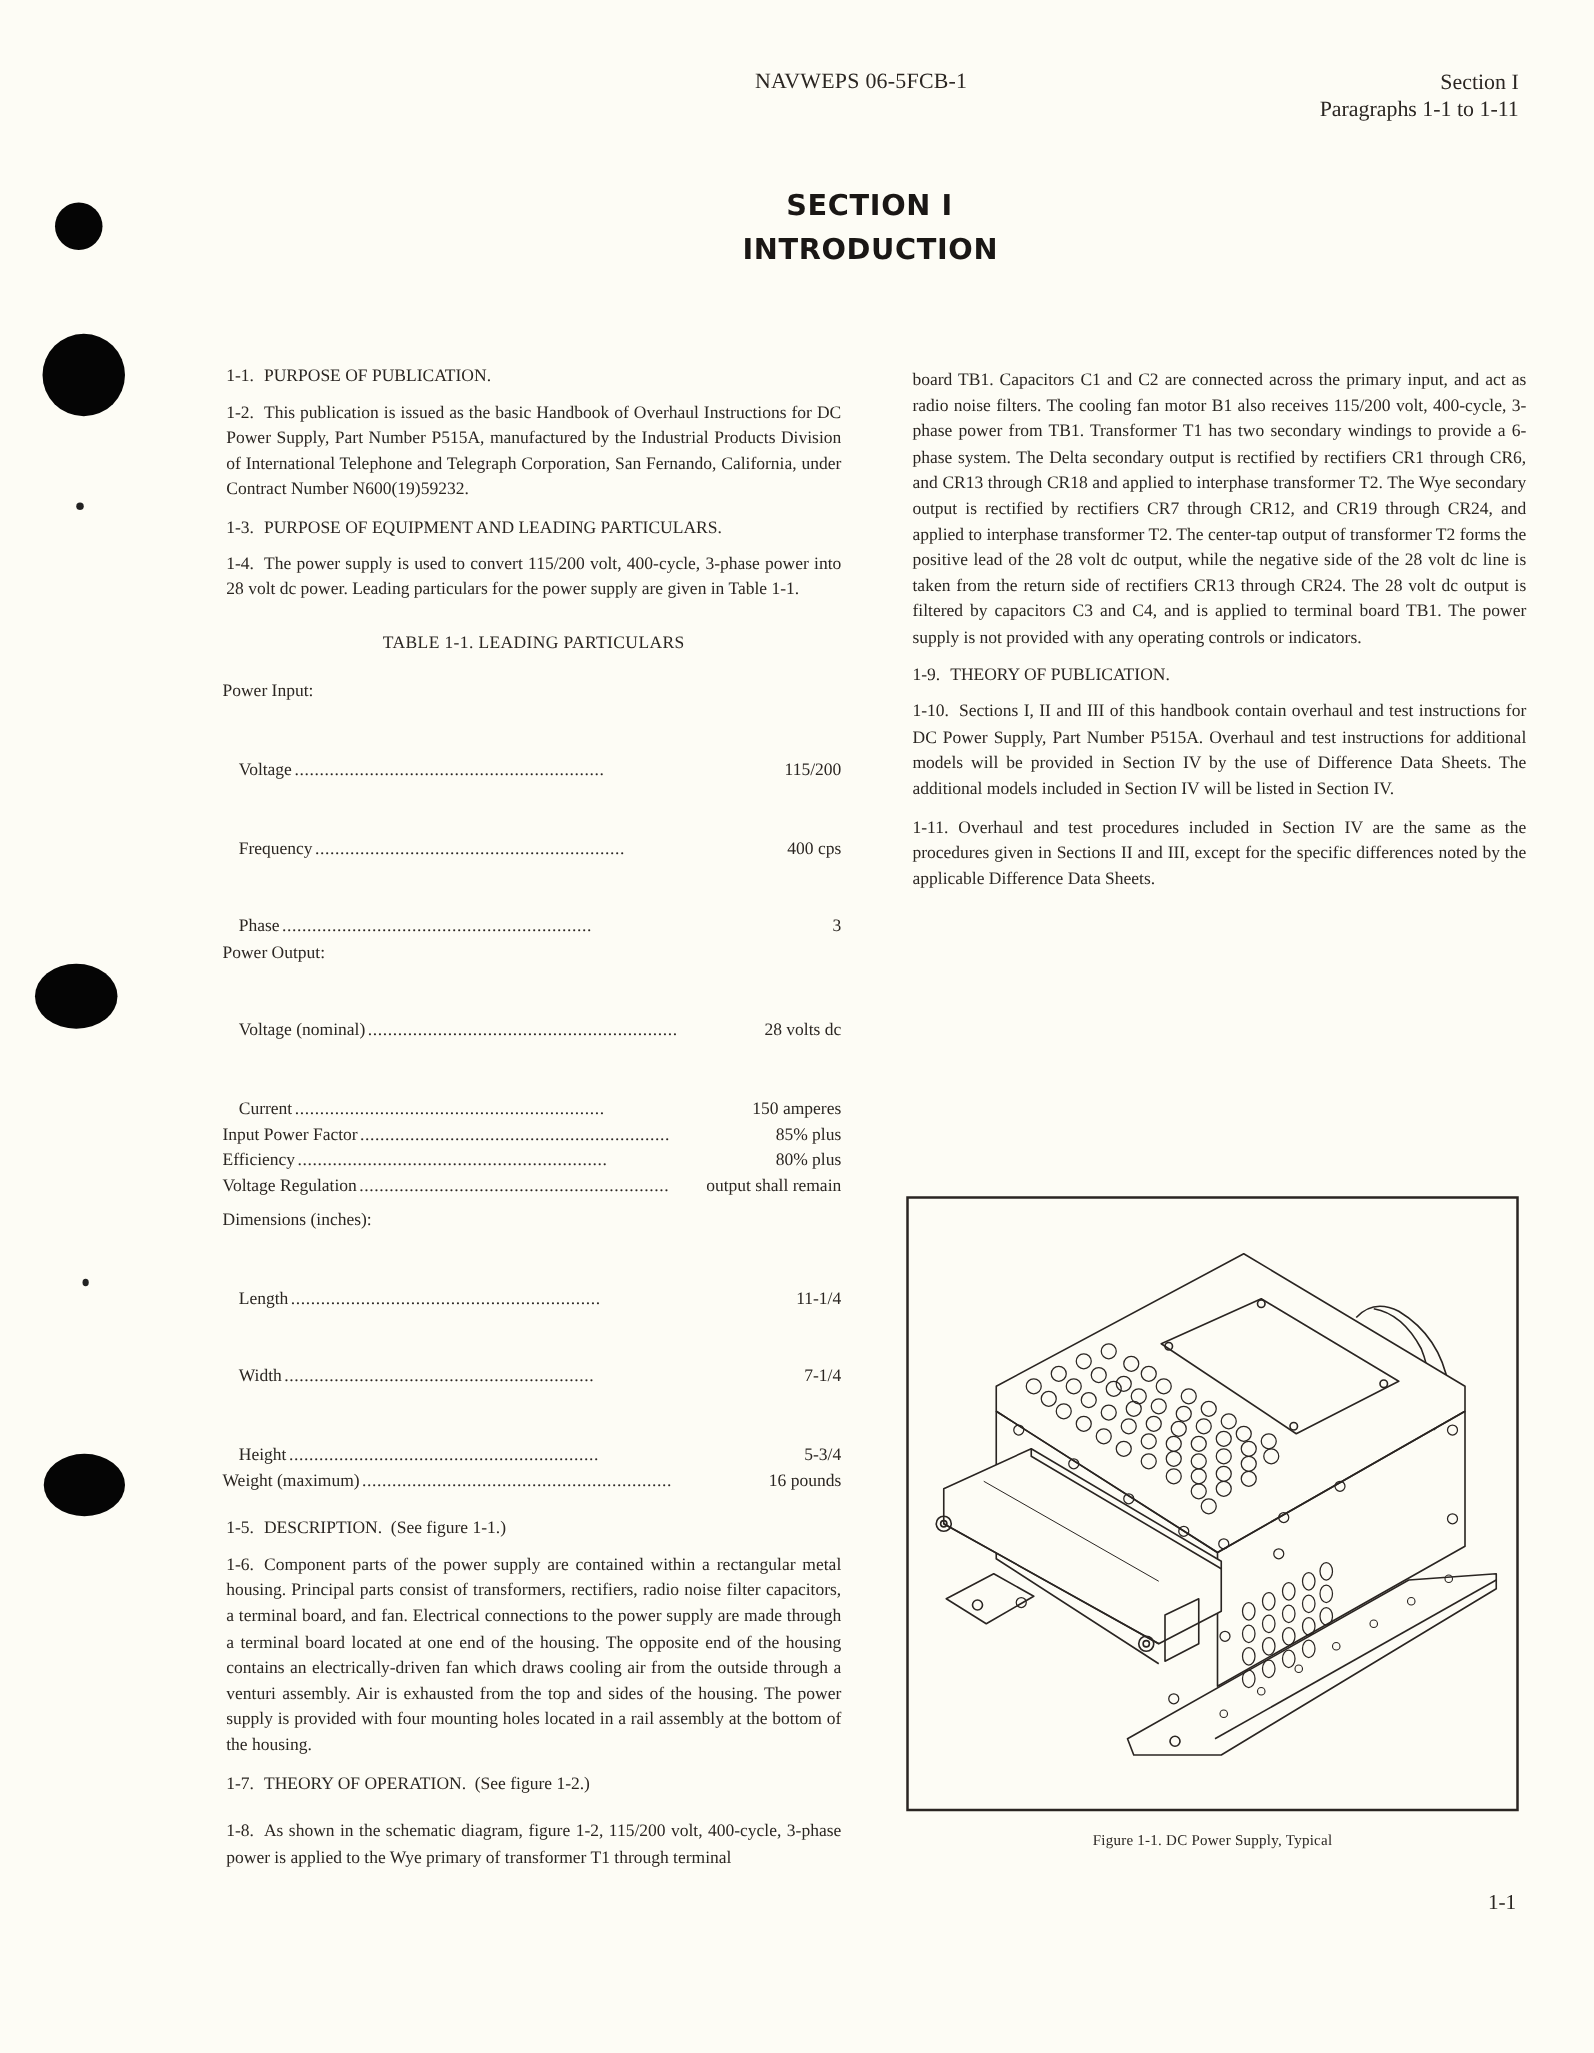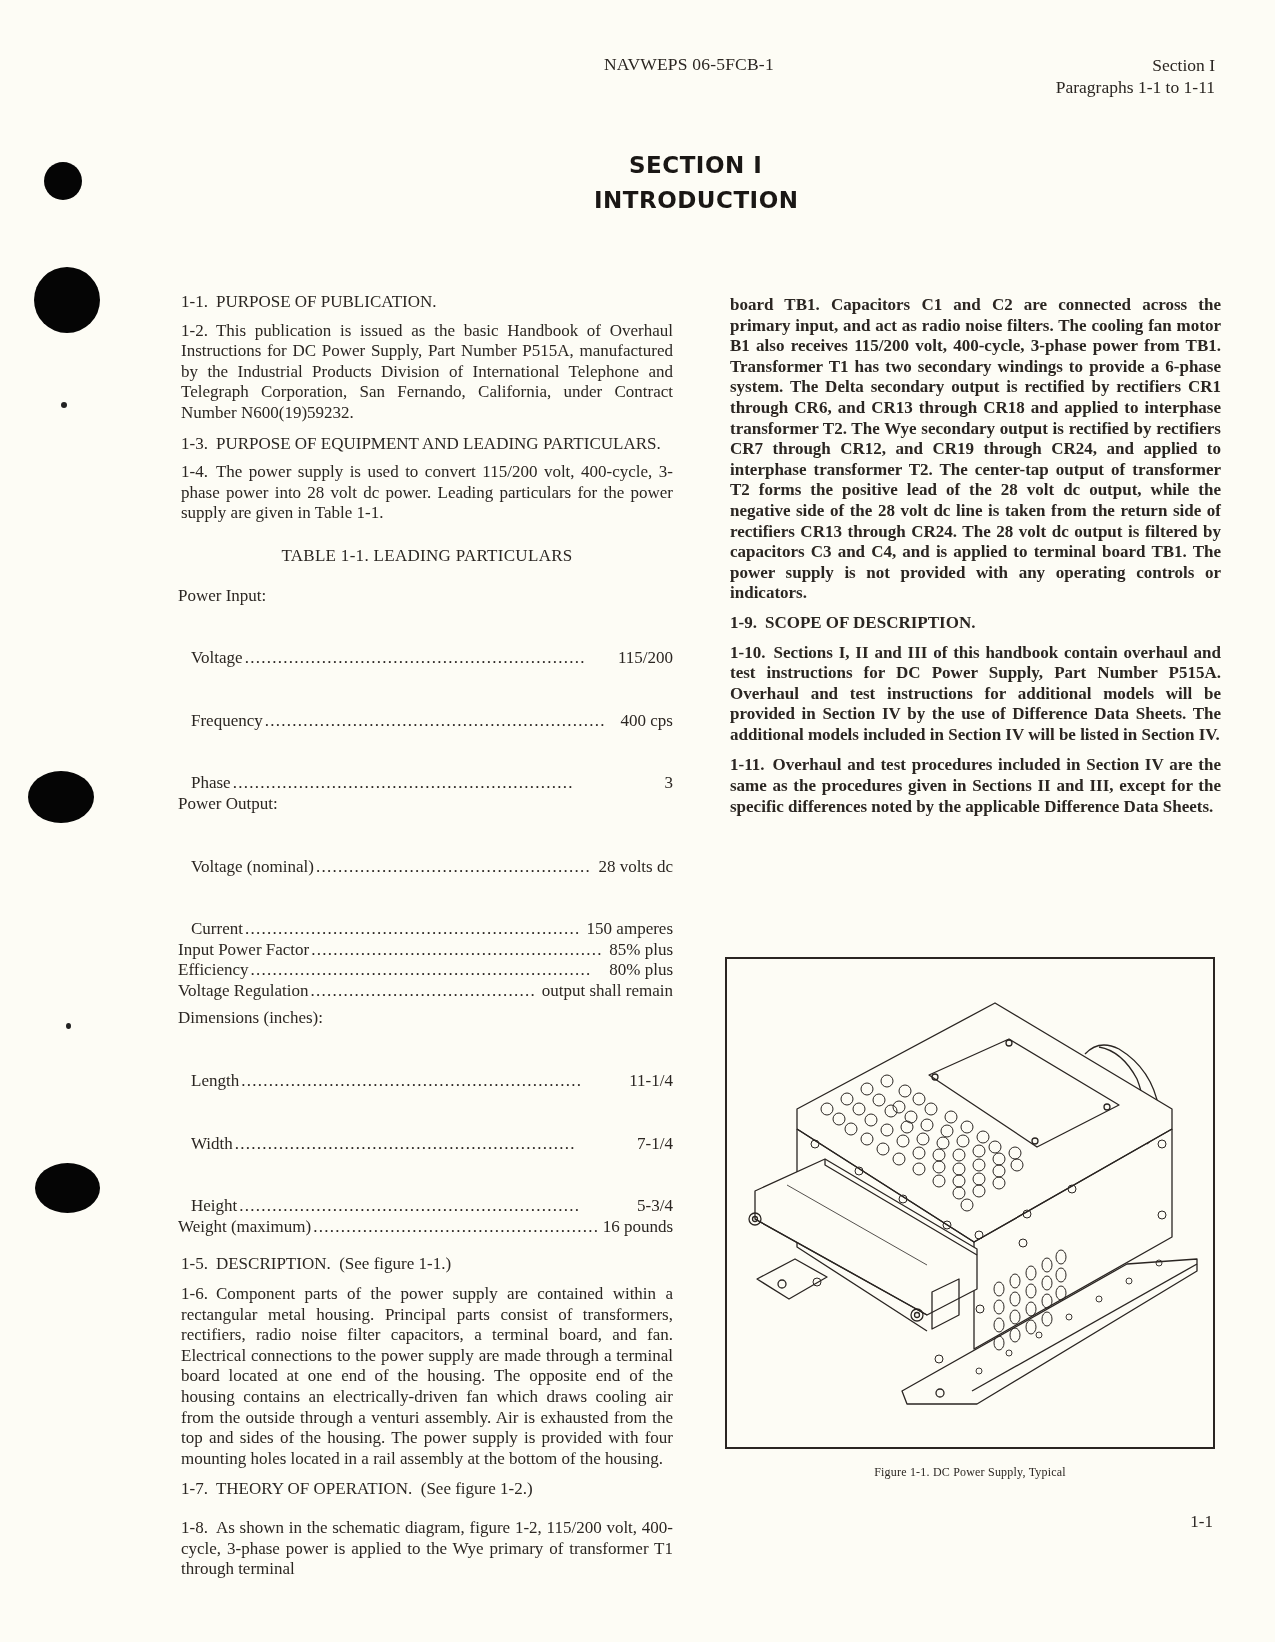--- a/index.html
+++ b/index.html
@@ -12,23 +12,23 @@
   .hole { position: absolute; background: #050505; border-radius: 50%; }
   .dot { position: absolute; background: #222; border-radius: 50%; }
 
   .hdr-left { position: absolute; left: 604px; top: 54px; font-size: 17.5px; letter-spacing: 0.2px; }
   .hdr-right { position: absolute; right: 60px; top: 54px; font-size: 17.5px; text-align: right; line-height: 22px; }
 
   .sec-title { position: absolute; left: 0; width: 1275px; text-align: left; font-family: "DejaVu Sans", "Liberation Sans", sans-serif; font-weight: bold; color: #1a1715; }
   .sec-title.t1 { left: 629px; top: 152px; font-size: 23px; letter-spacing: 0.5px; }
   .sec-title.t2 { left: 594px; top: 187px; font-size: 23px; letter-spacing: 0.5px; }
 
-  .col { position: absolute; font-size: 17px; line-height: 20.6px; }
+  .col { position: absolute; font-size: 14px; line-height: 20.6px; }
   .col-left { left: 181px; top: 292px; width: 492px; }
-  .col-right { left: 730px; top: 295px; width: 491px; font-weight: bold; }
+  .col-right { left: 730px; top: 295px; width: 491px; }
 
   .para { margin: 0 0 10px 0; text-align: justify; }
   .para.head { text-align: left; }
   .hang { padding-left: 50px; text-indent: -50px; }
   .num { margin-right: 8px; }
 
   .table-title { text-align: center; margin: 22px 0 19px 0; letter-spacing: 0.3px; }
 
   .tbl { margin: 0; padding: 0; list-style: none; }
   .tr { display: flex; align-items: baseline; white-space: nowrap; margin-left: -3px; }
@@ -168,21 +168,21 @@
     <span class="num">1-7.</span><span style="white-space:pre;">THEORY OF OPERATION.  (See figure 1-2.)</span>
   </p>
   <p class="para">
     <span class="num">1-8.</span><span>As shown in the schematic diagram, figure 1-2, 115/200 volt, 400-cycle, 3-phase power is applied to the Wye primary of transformer T1 through terminal</span>
   </p>
 </div>
 
 <div class="col col-right">
   <p class="para" style="margin-bottom:9px;">board TB1. Capacitors C1 and C2 are connected across the primary input, and act as radio noise filters. The cooling fan motor B1 also receives 115/200 volt, 400-cycle, 3-phase power from TB1. Transformer T1 has two secondary windings to provide a 6-phase system. The Delta secondary output is rectified by rectifiers CR1 through CR6, and CR13 through CR18 and applied to interphase transformer T2. The Wye secondary output is rectified by rectifiers CR7 through CR12, and CR19 through CR24, and applied to interphase transformer T2. The center-tap output of transformer T2 forms the positive lead of the 28 volt dc output, while the negative side of the 28 volt dc line is taken from the return side of rectifiers CR13 through CR24. The 28 volt dc output is filtered by capacitors C3 and C4, and is applied to terminal board TB1. The power supply is not provided with any operating controls or indicators.</p>
   <p class="para head" style="margin-bottom:9px;">
-    <span class="num">1-9.</span><span>SCOPE OF DESCRIPTION.</span>
+    <span class="num">1-9.</span><span>THEORY OF PUBLICATION.</span>
   </p>
   <p class="para">
     <span class="num">1-10.</span><span>Sections I, II and III of this handbook contain overhaul and test instructions for DC Power Supply, Part Number P515A. Overhaul and test instructions for additional models will be provided in Section IV by the use of Difference Data Sheets. The additional models included in Section IV will be listed in Section IV.</span>
   </p>
   <p class="para">
     <span class="num">1-11.</span><span>Overhaul and test procedures included in Section IV are the same as the procedures given in Sections II and III, except for the specific differences noted by the applicable Difference Data Sheets.</span>
   </p>
 </div>
 
 <div class="figure-box">

